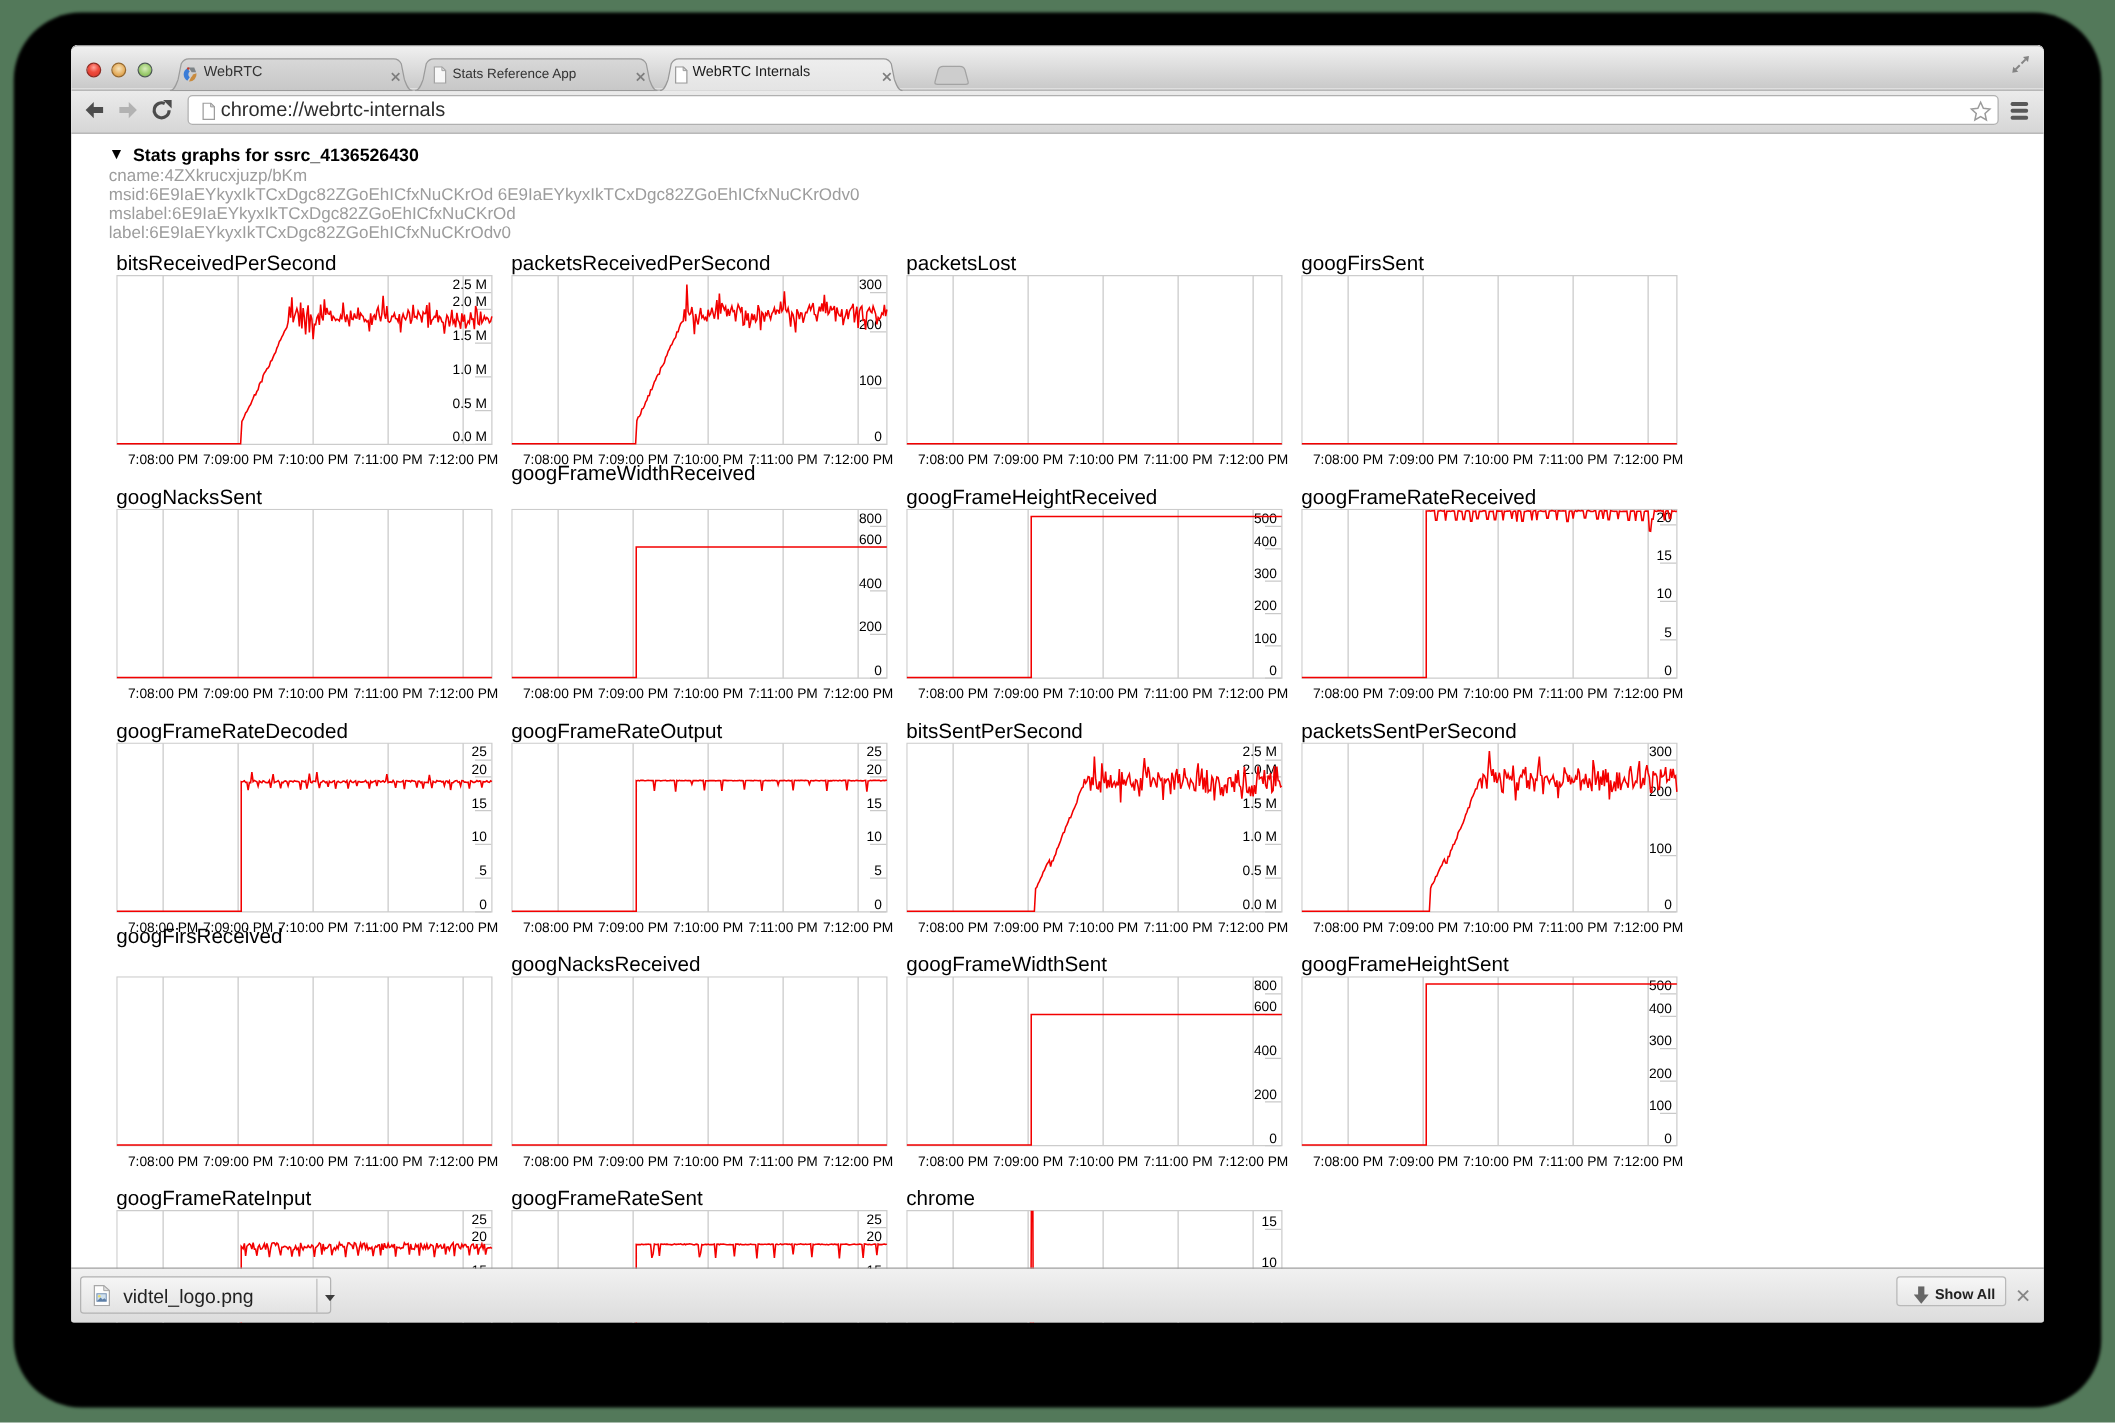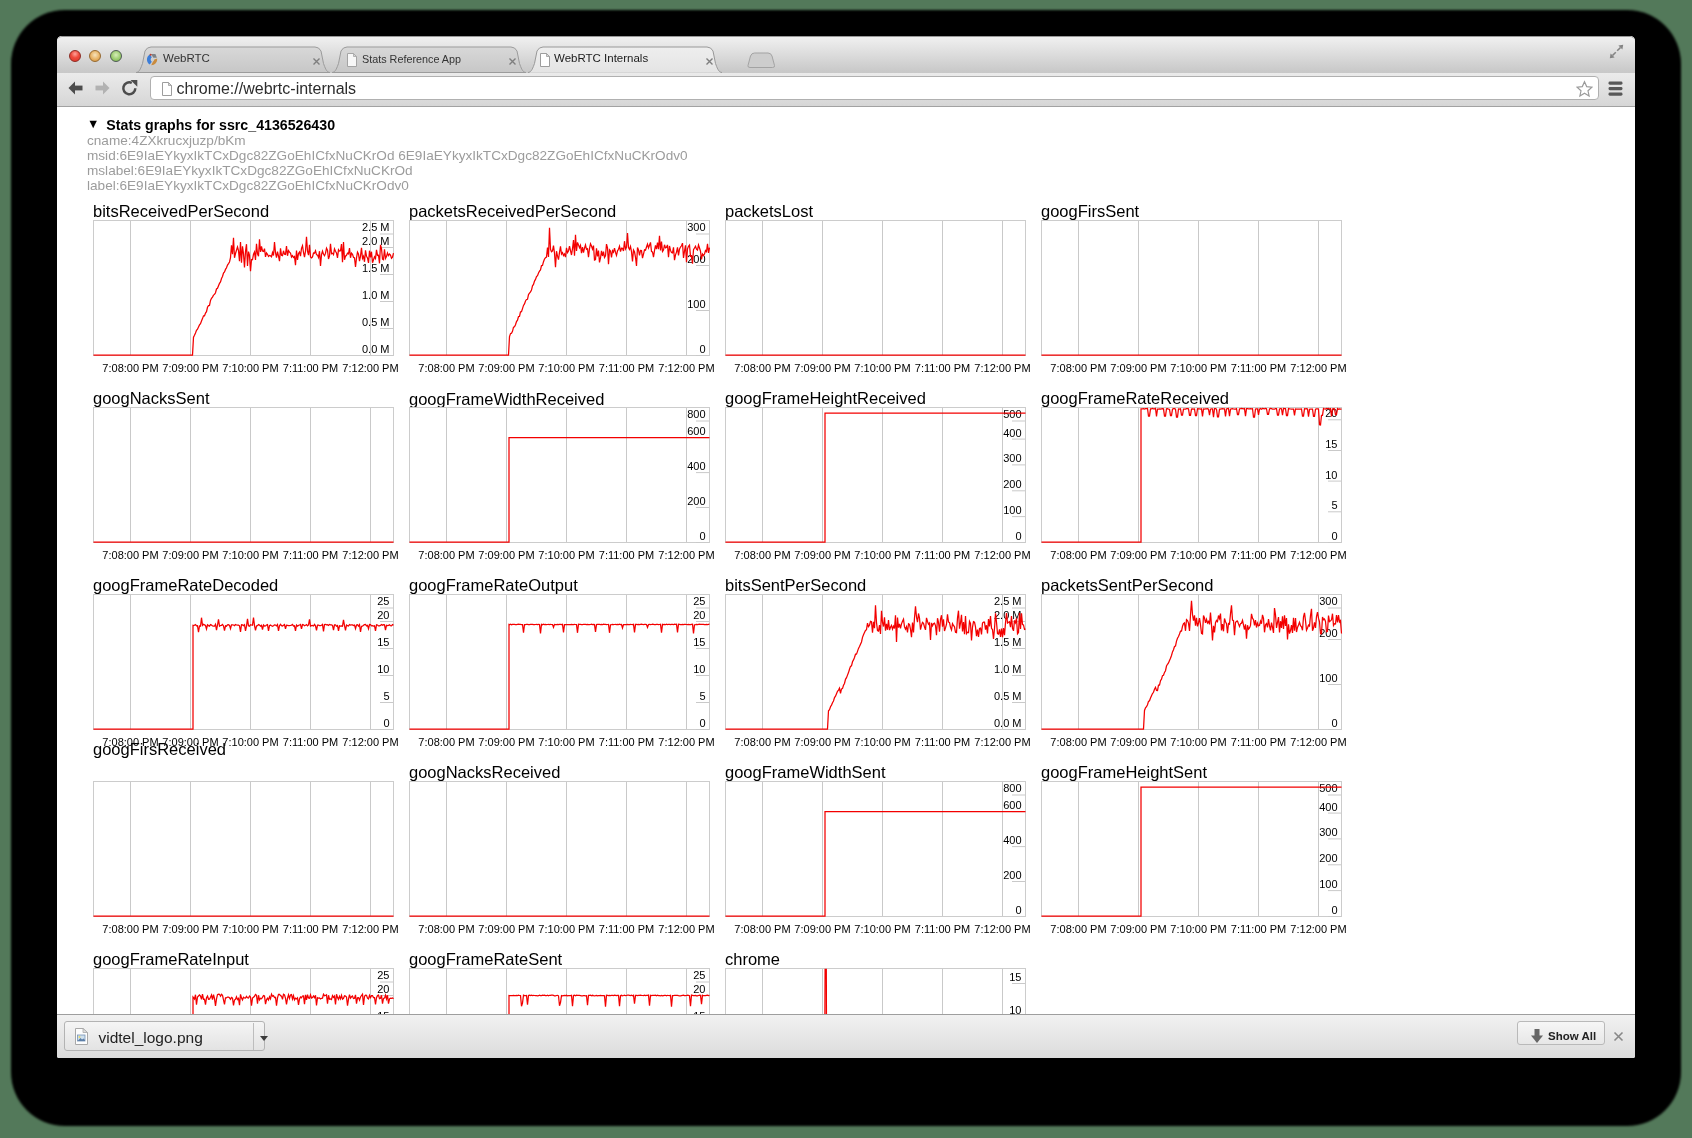--- a/index.html
+++ b/index.html
@@ -222,21 +222,21 @@
         <line x1="217.5" y1="0.5" x2="217.5" y2="135.5" stroke="#c9c9c9" stroke-width="1"></line>
         <line x1="277.5" y1="0.5" x2="277.5" y2="135.5" stroke="#c9c9c9" stroke-width="1"></line>
         <rect x="0.5" y="0.5" width="300" height="135" fill="none" stroke="#cccccc" stroke-width="1"></rect>
         <polyline points="0.5,135.0 300.5,135.0" fill="none" stroke="#f30000" stroke-width="1.25"></polyline>
         <text x="37.5" y="151.5" text-anchor="middle" class="tlb">7:08:00 PM</text>
         <text x="97.5" y="151.5" text-anchor="middle" class="tlb">7:09:00 PM</text>
         <text x="157.5" y="151.5" text-anchor="middle" class="tlb">7:10:00 PM</text>
         <text x="217.5" y="151.5" text-anchor="middle" class="tlb">7:11:00 PM</text>
         <text x="277.5" y="151.5" text-anchor="middle" class="tlb">7:12:00 PM</text>
       </svg>
-      <div class="ct" style="left:352px;top:354px">googFrameWidthReceived</div>
+      <div class="ct" style="left:352px;top:334px">googFrameWidthReceived</div>
       <svg class="ch" style="left:351.5px;top:371.0px" width="316" height="153">
         <line x1="37.5" y1="0.5" x2="37.5" y2="135.5" stroke="#c9c9c9" stroke-width="1"></line>
         <line x1="97.5" y1="0.5" x2="97.5" y2="135.5" stroke="#c9c9c9" stroke-width="1"></line>
         <line x1="157.5" y1="0.5" x2="157.5" y2="135.5" stroke="#c9c9c9" stroke-width="1"></line>
         <line x1="217.5" y1="0.5" x2="217.5" y2="135.5" stroke="#c9c9c9" stroke-width="1"></line>
         <line x1="277.5" y1="0.5" x2="277.5" y2="135.5" stroke="#c9c9c9" stroke-width="1"></line>
         <rect x="0.5" y="0.5" width="300" height="135" fill="none" stroke="#cccccc" stroke-width="1"></rect>
         <line x1="287" y1="14.0" x2="300" y2="14.0" stroke="#c9c9c9" stroke-width="1"></line>
         <text x="296.5" y="11.0" text-anchor="end" class="yl">800</text>
         <line x1="287" y1="30.6" x2="300" y2="30.6" stroke="#c9c9c9" stroke-width="1"></line>

